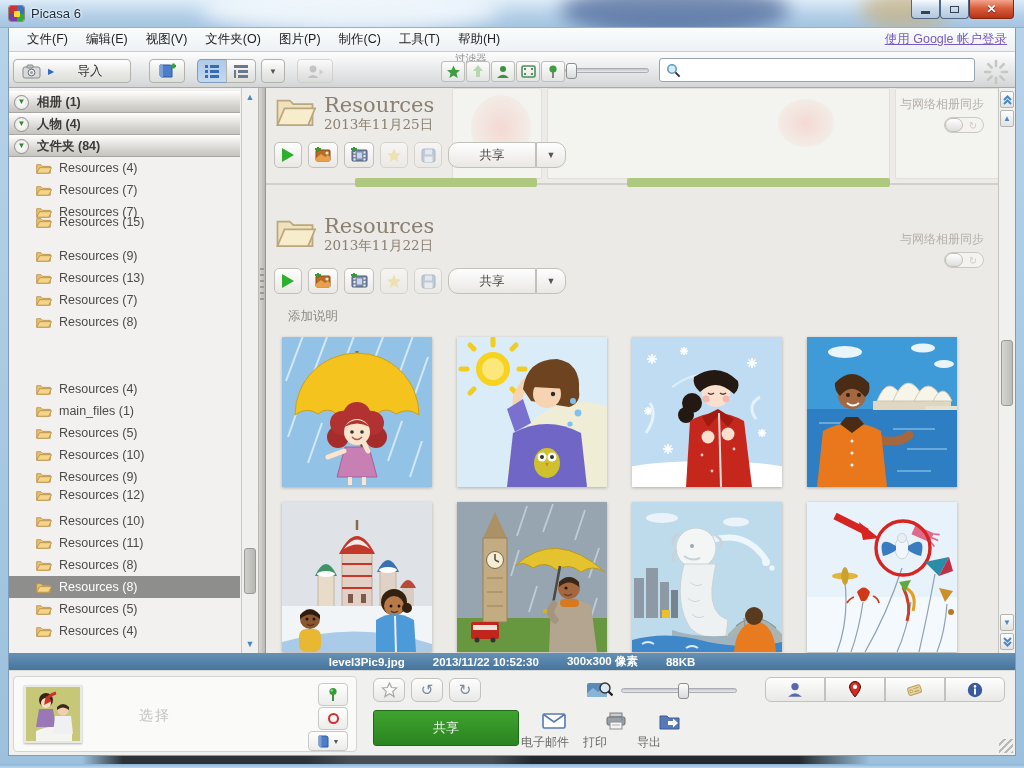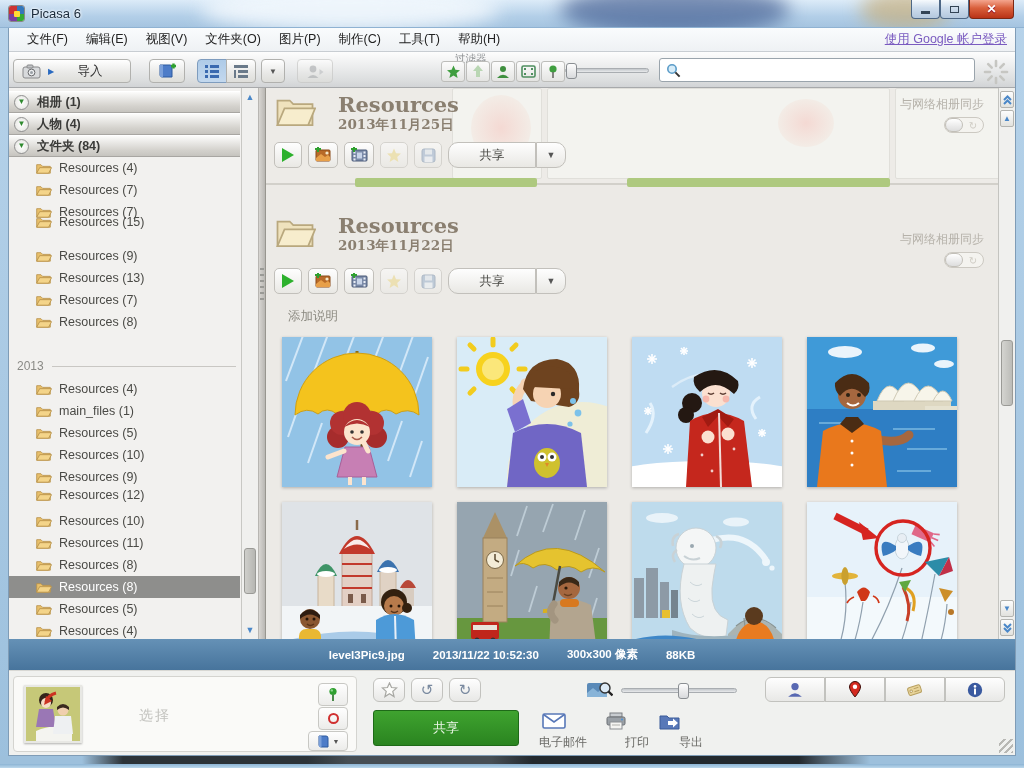--- a/index.html
+++ b/index.html
@@ -99,21 +99,21 @@
   .splitter .grip { position:absolute; top:180px; left:1px; width:4px; height:34px;
     background:repeating-linear-gradient(#9a9a96 0 2px, transparent 2px 6px); }
 
   
   .content { flex:1; position:relative; background:#eceae6; overflow:hidden; }
   .group1 { position:absolute; left:0; top:0; right:17px; height:97px; background:#edebe7; border-bottom:2px solid #d2d0ca; }
   .ghost { position:absolute; top:0; bottom:4px; background:#f3f3ef; border:1px solid #e0dfda; border-radius:2px; }
   .ghost .tomato { position:absolute; border-radius:50%; background:radial-gradient(#f4d9d3,#f3ece6 70%); }
   .greenbar { position:absolute; height:9px; background:#aec97f; border-radius:2px; bottom:-4px; }
   .group2 { position:absolute; left:0; top:119px; right:17px; bottom:0; background:#eceae6; }
-  .ghdr { position:absolute; display:flex; gap:22px; align-items:flex-start;font-weight:bold; }
+  .ghdr { position:absolute; display:flex; gap:8px; align-items:flex-start; }
   .gtitle { font-family:"DejaVu Serif", serif; font-size:21px; color:#8a7f70; line-height:1.05; }
   .gdate { font-family:"DejaVu Serif", serif; font-size:13.5px; color:#8a7f70; }
   .actions { position:absolute; display:flex; align-items:center; gap:6px; }
   .abtn { height:26px; min-width:28px; border:1px solid #c2c0bb; border-radius:5px;
     background:linear-gradient(#fefefe,#e9e8e4); display:flex; align-items:center; justify-content:center; padding:0 4px; }
   .abtn .play { width:0; height:0; border-left:12px solid #2db12d; border-top:7px solid transparent; border-bottom:7px solid transparent; }
   .abtn.dim { opacity:.55; }
   .share-btn { width:88px; border-radius:10px 0 0 10px; color:#4a4a46; font-size:12.5px; }
   .share-drop { width:30px; border-radius:0 10px 10px 0; margin-left:-6px; color:#555; font-size:9px; }
   .sync { position:absolute; right:14px; text-align:right; color:#b5b1a9; font-size:12px; }
@@ -125,21 +125,21 @@
   .thumb { position:absolute; width:150px; height:150px; background:#fff; box-shadow:0 1px 3px rgba(0,0,0,.25); }
   .thumb svg { display:block; }
 
   
   .cscroll { position:absolute; right:0; top:0; bottom:0; width:17px; background:#f0f0ee; border-left:1px solid #c4c4c0; }
   .cbtn { position:absolute; left:1px; width:14px; height:17px; background:linear-gradient(#fdfdfd,#e2e2de); border:1px solid #b4b4b0;
     border-radius:2px; display:flex; align-items:center; justify-content:center; color:#4a87c8; font-size:8px; }
   .cthumb { position:absolute; left:2px; width:12px; border-radius:3px; background:linear-gradient(90deg,#d4d4d0,#bcbcb8); border:1px solid #9a9a96; }
 
   
-  .statusbar { height:31px; background:linear-gradient(#6591b6,#47749c); display:flex; align-items:center; justify-content:center;
+  .statusbar { height:17px; background:linear-gradient(#6591b6,#47749c); display:flex; align-items:center; justify-content:center;
     gap:28px; color:#fff; font-weight:bold; font-size:11.5px; }
 
   
   .bottombar { height:85px; background:#f0f1ef; position:relative; border-top:1px solid #d8d8d4; }
   .tray { position:absolute; left:4px; top:5px; width:344px; height:76px; background:#fafaf8; border:1px solid #d4d4d0; border-radius:4px; }
   .tray-thumb { position:absolute; left:10px; top:8px; width:58px; height:58px; border:2px solid #e8e8e4; box-shadow:0 1px 2px rgba(0,0,0,.3); }
   .tray-hint { position:absolute; left:0; right:60px; top:30px; text-align:center; color:#c2c2be; font-size:14px; letter-spacing:2px; }
   .traybtn { position:absolute; width:30px; height:23px; border:1px solid #c8c8c4; border-radius:4px;
     background:linear-gradient(#fefefe,#ececea); display:flex; align-items:center; justify-content:center; }
   .ring { width:11px; height:11px; border:2.5px solid #d03030; border-radius:50%; }
@@ -147,21 +147,21 @@
     background:linear-gradient(#fefefe,#e8e8e6); display:flex; align-items:center; justify-content:center;
     color:#7a8aa0; font-size:15px; }
   .zoom-slider { left:612px; top:17px; width:116px; position:absolute; }
   .rightgrp { position:absolute; right:10px; top:6px; display:flex; }
   .rbtn { width:60px; height:25px; border:1px solid #c2c2be; background:linear-gradient(#fefefe,#e8e8e6);
     display:flex; align-items:center; justify-content:center; }
   .rbtn:first-child { border-radius:6px 0 0 6px; }
   .rbtn:last-child { border-radius:0 6px 6px 0; }
   .bigshare { position:absolute; left:364px; top:39px; width:146px; height:36px; border:1px solid #1e6a18; border-radius:3px;
     background:linear-gradient(#3fa32f,#2a8420); color:#eaf6e6; font-size:13px; display:flex; align-items:center; justify-content:center; }
-  .actionitem { position:absolute; top:40px; width:66px; text-align:right; color:#6a6a66; font-size:12px; }
+  .actionitem { position:absolute; top:40px; width:66px; text-align:left; color:#6a6a66; font-size:12px; }
   .actionitem .aicon { height:20px; margin-bottom:3px; display:flex; align-items:center; justify-content:center; }
   .grip { position:absolute; right:2px; bottom:2px; width:14px; height:14px;
     background:repeating-linear-gradient(135deg, transparent 0 3px, #b8b8b4 3px 5px); }
 </style>
 </head>
 <body>
 
 <div class="app">
 
   <div class="titlebar">
@@ -386,23 +386,20 @@
               <span>Resources (7)</span>
             </div>
           <div class="tree-item" style="top:223px">
               <svg class="fold" viewBox="0 0 20 15">
                 <path d="M2,3 h5 l2,2 h9 v8 h-16 z" fill="#e9c06b" stroke="#b8924a"></path>
                 <path d="M2,13 L5.5,6.5 L19.5,6.5 L16,13 Z" fill="#f4d489" stroke="#b8924a"></path>
               </svg>
               <span>Resources (8)</span>
             </div>
 
-          <div class="year-sep" style="top:268px">
-              <span>2013</span>
-            </div>
 
           <div class="tree-item" style="top:290px">
               <svg class="fold" viewBox="0 0 20 15">
                 <path d="M2,3 h5 l2,2 h9 v8 h-16 z" fill="#e9c06b" stroke="#b8924a"></path>
                 <path d="M2,13 L5.5,6.5 L19.5,6.5 L16,13 Z" fill="#f4d489" stroke="#b8924a"></path>
               </svg>
               <span>Resources (4)</span>
             </div>
           <div class="tree-item" style="top:312px">
               <svg class="fold" viewBox="0 0 20 15">

